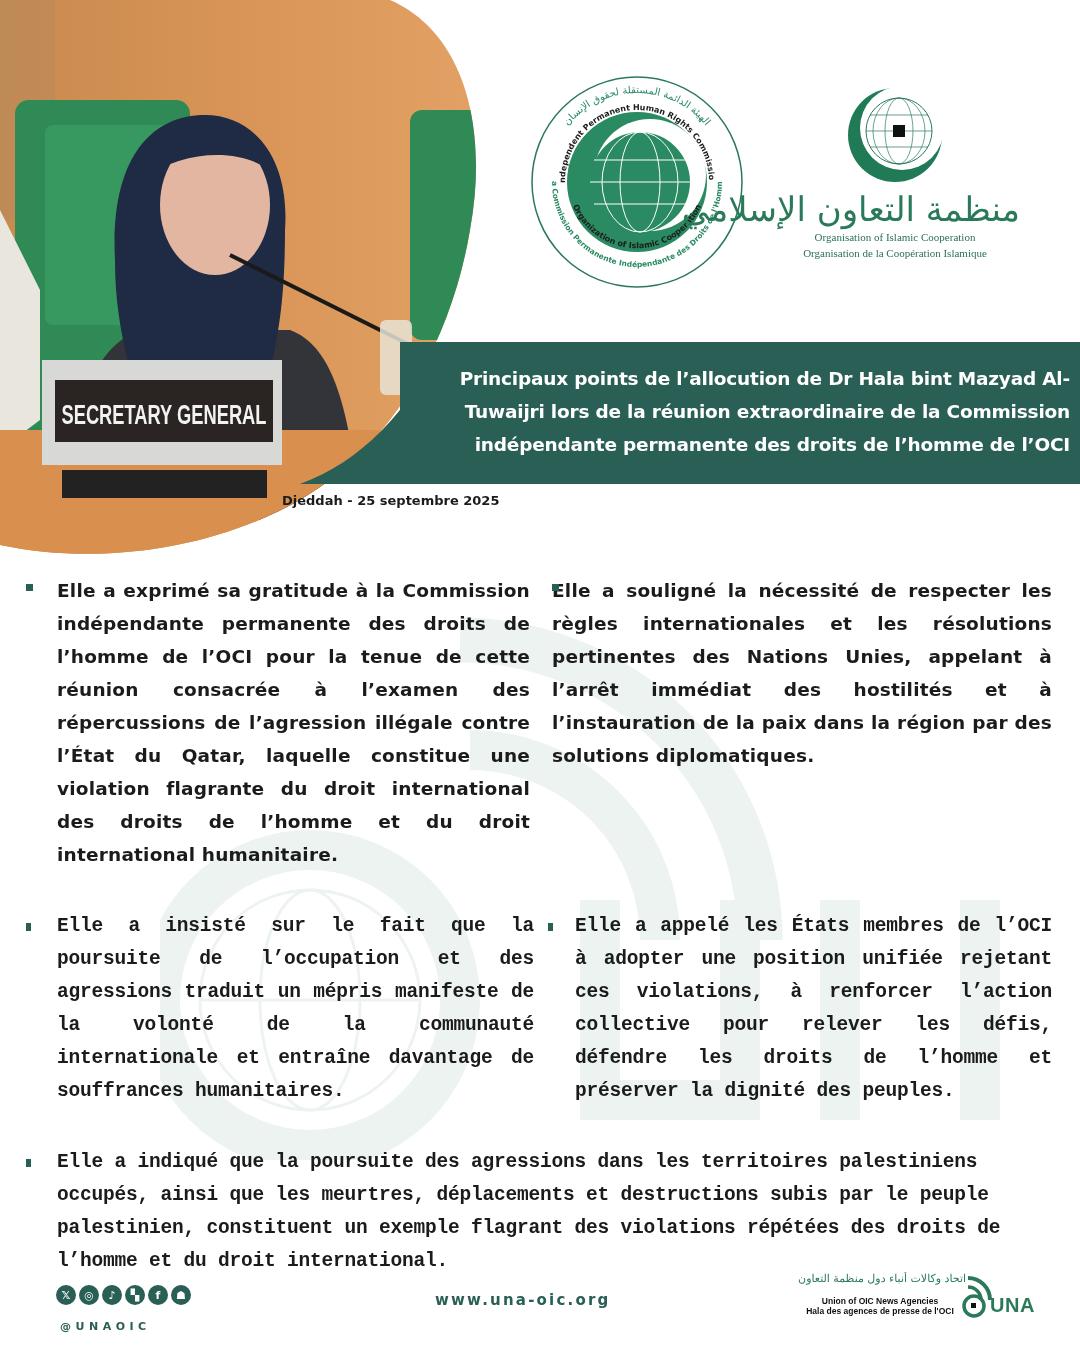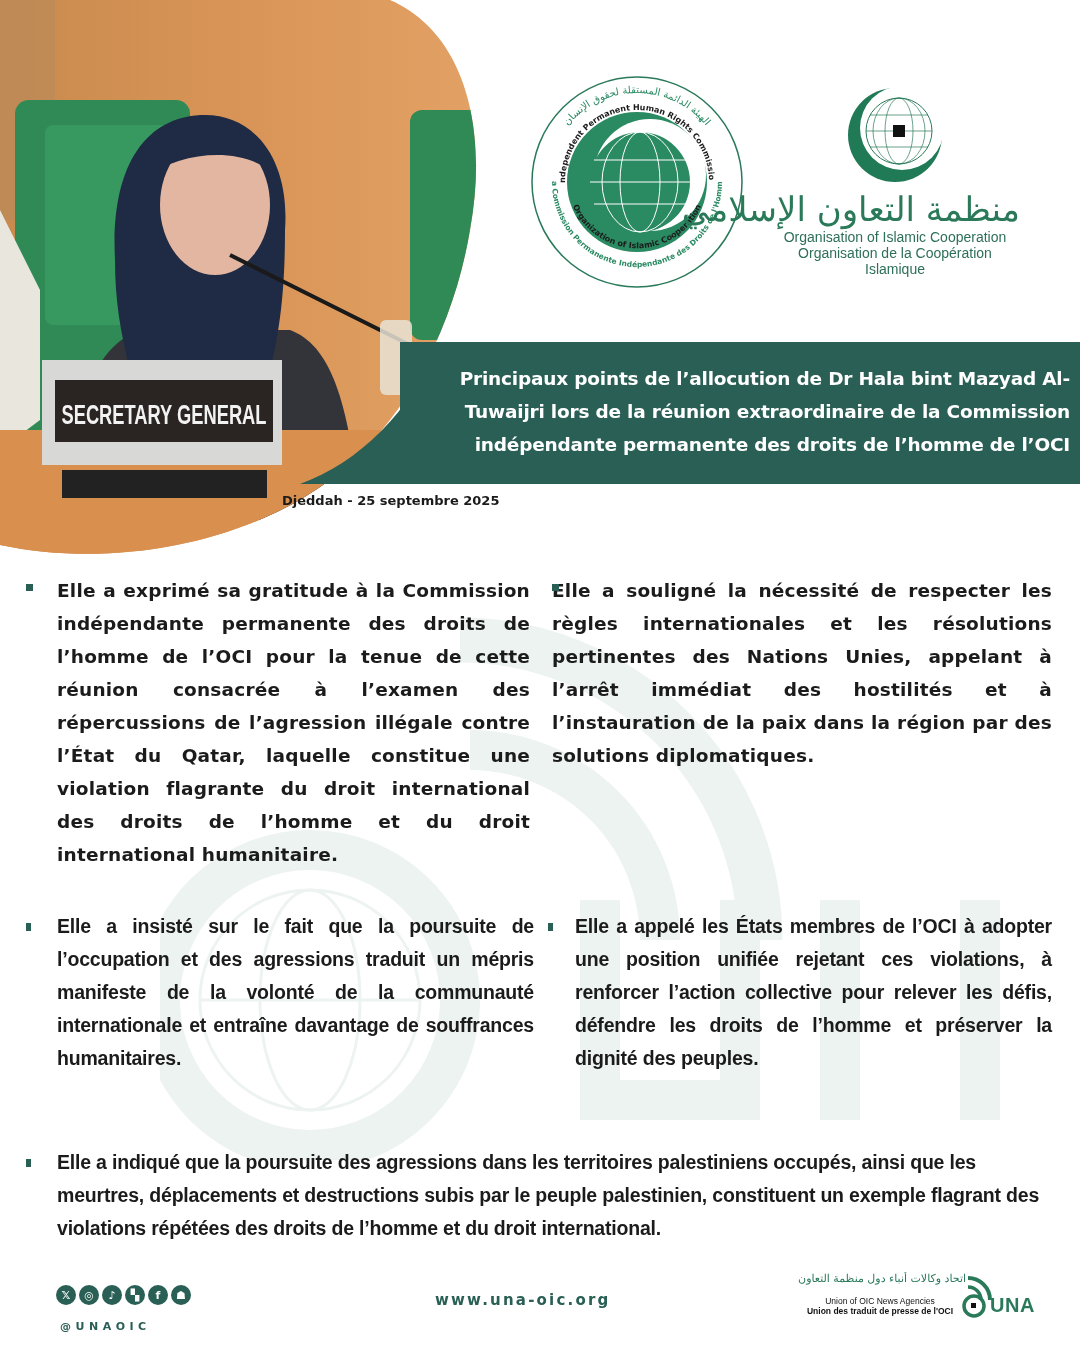--- a/index.html
+++ b/index.html
@@ -7,57 +7,57 @@
 
   
   .photo { position: absolute; left: 0; top: 0; width: 500px; height: 560px; }
   .photo svg { display: block; }
 
   
   .logo-iphrc { position: absolute; left: 530px; top: 75px; width: 215px; height: 215px; }
   .logo-oic { position: absolute; left: 770px; top: 85px; width: 250px; height: 200px; text-align: center; }
   .oic-emblem { display: block; margin: 0 auto; }
   .oic-arabic { font-family: "DejaVu Serif", serif; font-size: 34px; color: #2a7a5a; line-height: 40px; margin-top: 4px; direction: rtl; white-space: nowrap; }
-  .oic-en, .oic-fr { font-family: Liberation Sans, sans-serif; font-size: 14px; color: #2d6f58; line-height: 16px; }
+  .oic-en, .oic-fr { font-family: Liberation Serif, serif; font-size: 11px; color: #2d6f58; line-height: 16px; }
 
   
   .banner { position: absolute; left: 400px; top: 342px; width: 680px; height: 142px; background: #2a5f55; }
   .banner-notch { position: absolute; left: 300px; top: 342px; width: 200px; height: 142px; }
   .banner-title { position: absolute; left: 418px; top: 362px; width: 652px; color: #ffffff; font-family: "DejaVu Sans", sans-serif; font-weight: bold; font-size: 18.5px; line-height: 33px; text-align: right; letter-spacing: -0.2px; }
 
   .dateline { position: absolute; left: 282px; top: 493px; font-size: 13px; font-weight: bold; color: #1b1b1b; }
 
   
   .watermark { position: absolute; left: 160px; top: 600px; width: 860px; height: 560px; opacity: 1; }
 
   
   .bullet { position: absolute; }
   .bullet .sq { position: absolute; left: 0; top: 10px; width: 7px; height: 7px; background: #2a5f55; }
   .bullet .txt { font-family: "DejaVu Sans", sans-serif; font-weight: bold; font-size: 18.5px; line-height: 33px; text-align: justify; color: #1b1b1b; letter-spacing: 0.2px; }
-  .narrow .txt { font-family: Liberation Sans, sans-serif; font-size: 19.5px; letter-spacing: -0.2px; }
+  .narrow .txt { font-family: Liberation Mono, monospace; font-size: 19.5px; letter-spacing: -0.2px; }
 
   #b1 { left: 26px; top: 574px; width: 504px; }
   #b1 .txt { margin-left: 31px; }
   #b2 { left: 552px; top: 574px; width: 500px; }
   #b2 .txt { }
   #b3 { left: 26px; top: 910px; width: 508px; }
   #b3 .txt { margin-left: 31px; }
   #b4 { left: 548px; top: 910px; width: 504px; }
   #b4 .txt { margin-left: 27px; }
   #b5 { left: 26px; top: 1146px; width: 1030px; }
   #b5 .txt { margin-left: 31px; text-align: left; }
 
   
   .socials { position: absolute; left: 56px; top: 1285px; display: flex; gap: 3px; }
   .soc { width: 20px; height: 20px; border-radius: 50%; background: #2a5f55; color: #fff; font-size: 11px; font-weight: bold; display: flex; align-items: center; justify-content: center; line-height: 1; }
   .handle { position: absolute; left: 60px; top: 1320px; font-size: 11px; font-weight: bold; letter-spacing: 4.5px; color: #2a5f55; }
   .website { position: absolute; left: 435px; top: 1291px; font-size: 15px; font-weight: bold; letter-spacing: 2.2px; color: #2a5f55; }
   .una { position: absolute; left: 796px; top: 1272px; width: 250px; height: 50px; }
   .una-ar { position: absolute; left: 0; top: 0; width: 170px; font-family: "DejaVu Serif", serif; font-size: 11px; color: #2a7a5a; text-align: center; direction: rtl; white-space: nowrap; overflow: hidden; }
-  .una-en { position: absolute; left: 0; top: 24px; width: 168px; font-size: 8.5px; font-weight: normal; color: #111; text-align: center; font-family: "Liberation Sans", sans-serif; }
+  .una-en { position: absolute; left: 0; top: 24px; width: 168px; font-size: 8.5px; font-weight: bold; color: #111; text-align: center; font-family: "Liberation Sans", sans-serif; }
   .una-fr { position: absolute; left: 0; top: 34px; width: 168px; font-size: 8.5px; font-weight: bold; color: #111; text-align: center; font-family: "Liberation Sans", sans-serif; }
   .una-mark { position: absolute; left: 166px; top: 0; }
   .una-word { position: absolute; left: 194px; top: 22px; font-size: 20px; font-weight: bold; color: #2a7a5a; font-family: "Liberation Sans", sans-serif; letter-spacing: 0.5px; }
 </style>
 </head>
 <body>
 
 <svg class="watermark" viewBox="0 0 860 560">
   <g fill="none" stroke="#edf3f0">
     <path d="M300 40 A300 300 0 0 1 600 340" stroke-width="45"></path>
@@ -198,21 +198,21 @@
   <a class="soc">▚</a>
   <a class="soc">f</a>
   <a class="soc">☗</a>
 </div>
 <div class="handle">@UNAOIC</div>
 <a class="website">www.una-oic.org</a>
 
 <div class="una">
   <div class="una-ar">اتحاد وكالات أنباء دول منظمة التعاون الإسلامي</div>
   <div class="una-en">Union of OIC News Agencies</div>
-  <div class="una-fr">Union des traduit de presse de l'OCI</div>
+  <div class="una-fr">Hala des agences de presse de l'OCI</div>
   <svg class="una-mark" width="30" height="46" viewBox="0 0 30 46">
     <path d="M6 6 A22 22 0 0 1 28 28" stroke="#2a7a5a" stroke-width="4" fill="none"></path>
     <path d="M6 15 A13 13 0 0 1 19 28" stroke="#2a7a5a" stroke-width="3.5" fill="none"></path>
     <circle cx="12" cy="34" r="10" fill="none" stroke="#2a7a5a" stroke-width="3.5"></circle>
     <rect x="9" y="31" width="5" height="5" fill="#111"></rect>
   </svg>
   <div class="una-word">UNA</div>
 </div>
 
 </body></html>

